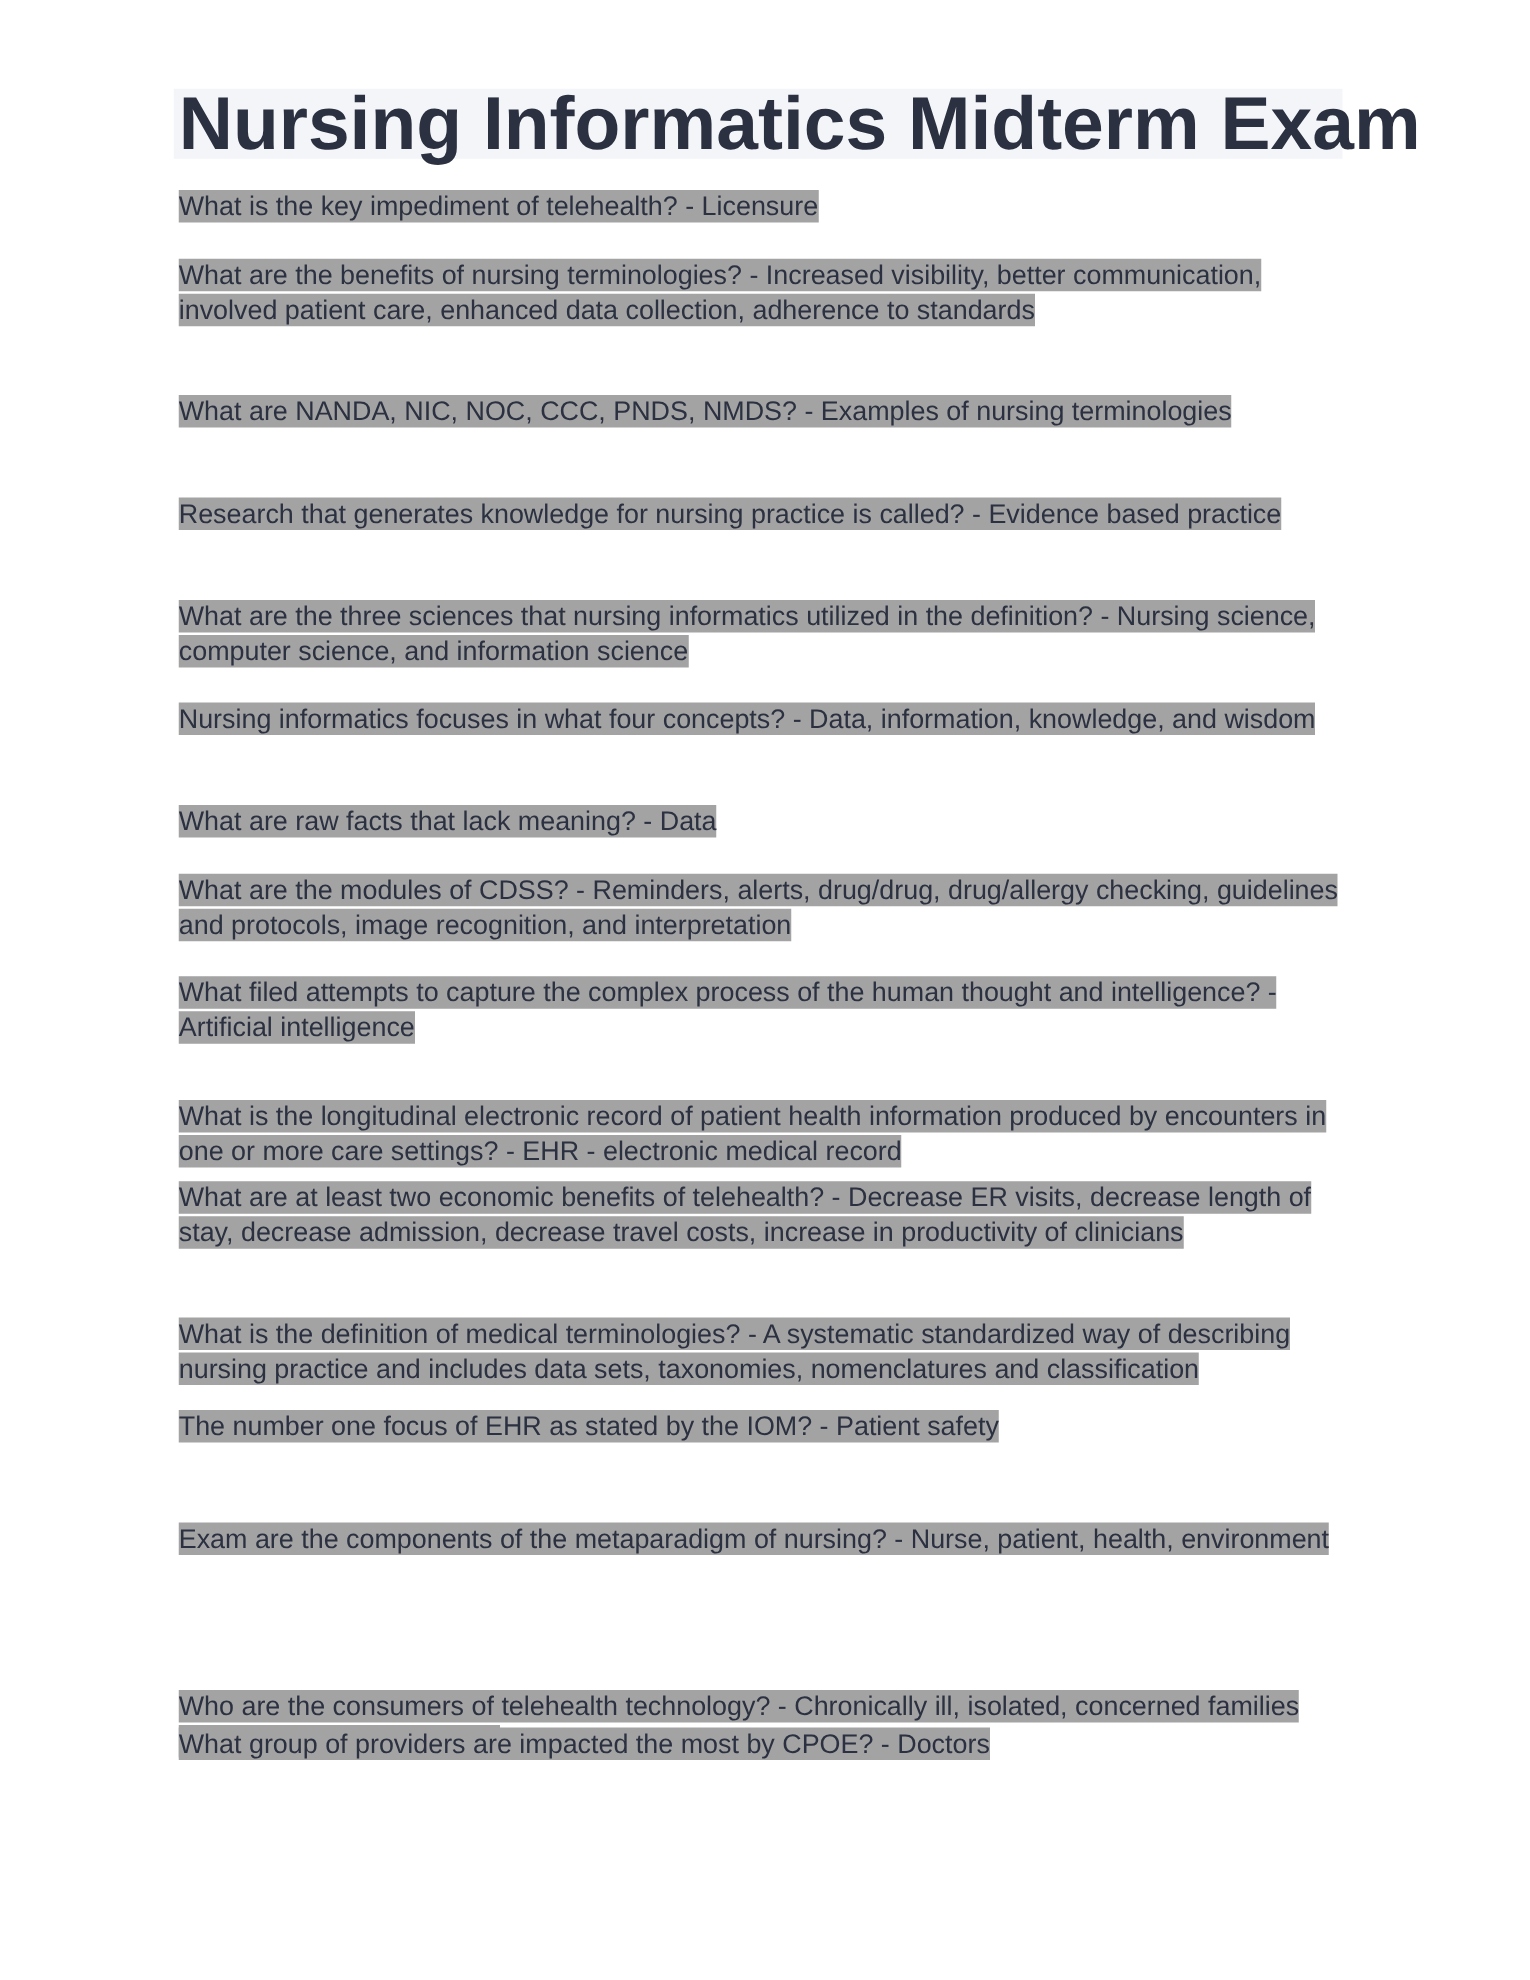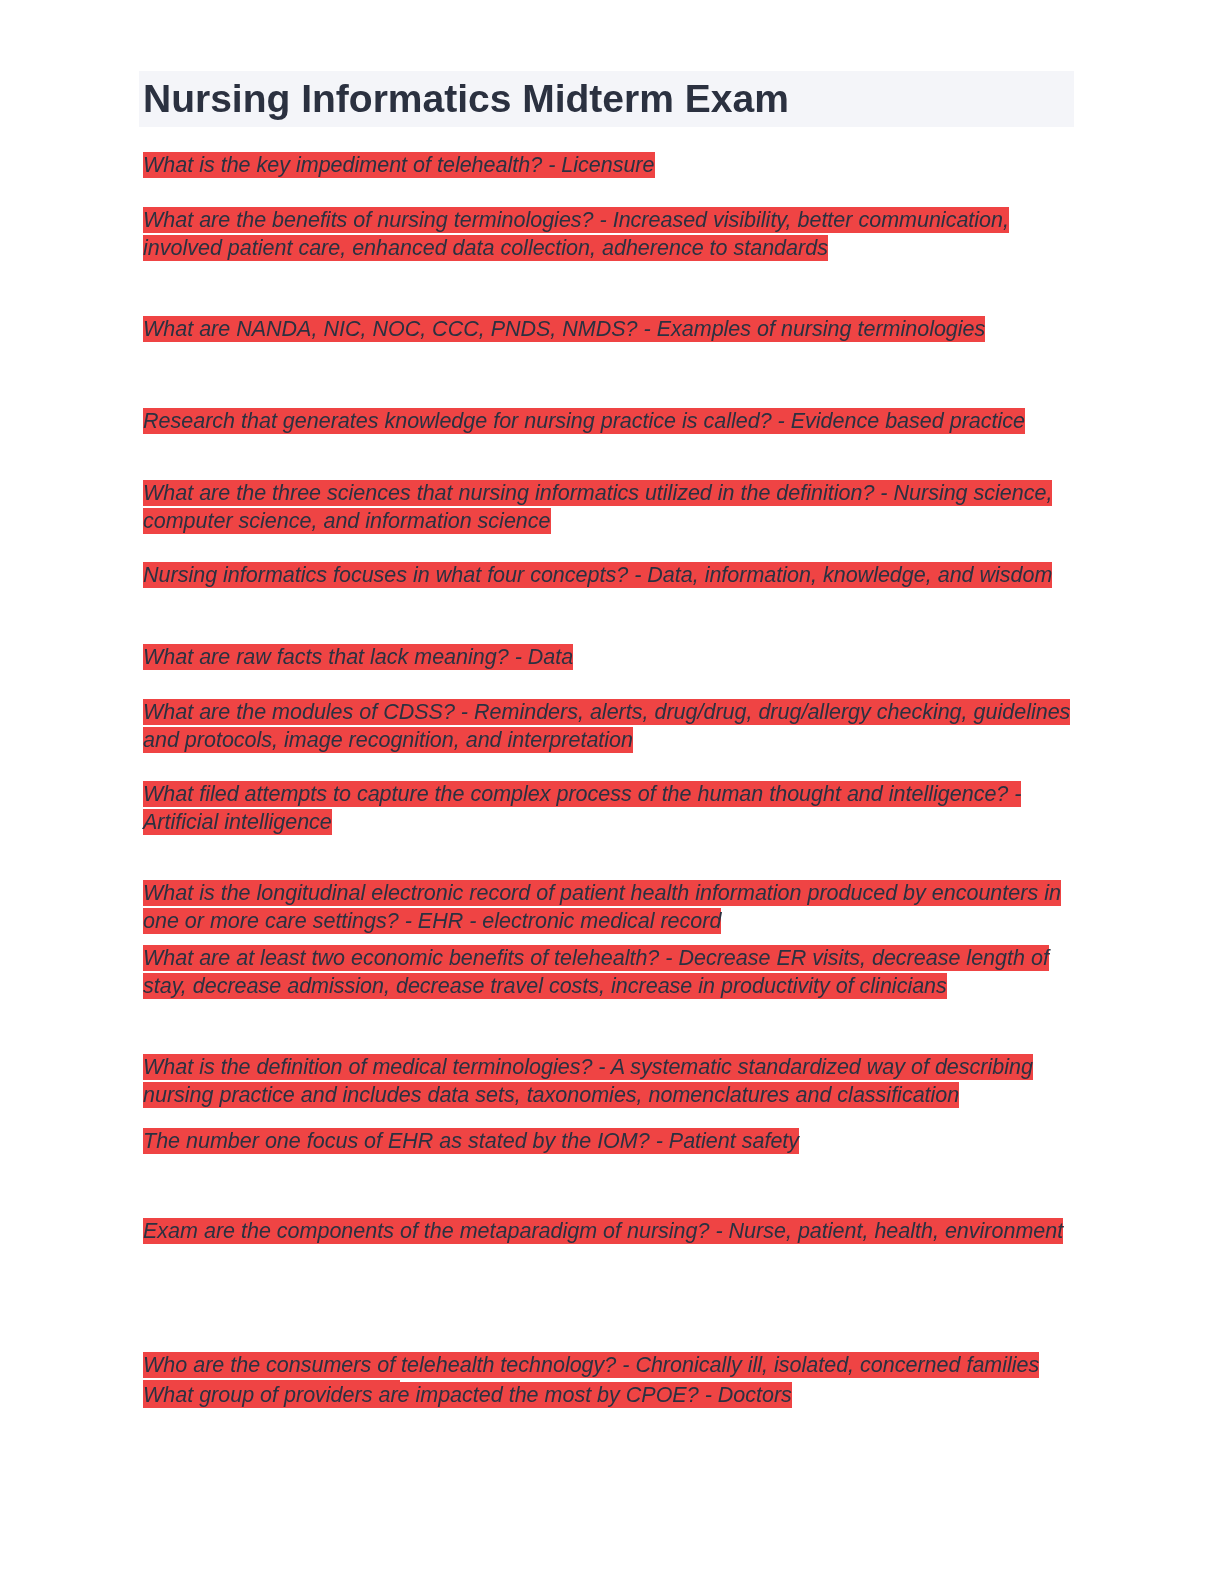--- a/index.html
+++ b/index.html
@@ -1,31 +1,31 @@
 <!DOCTYPE html>
 <html><head>
 <meta charset="utf-8">
 <style>
   html, body { margin:0; padding:0; background:#ffffff; }
   body { width:1224px; height:1584px; position:relative; overflow:hidden; font-family:"Liberation Sans", sans-serif; color:#2b3140; }
   .title-wrap { position:absolute; left:139px; top:71px; width:935px; height:56px; background:#f4f5f9; }
-  .title { position:absolute; left:143px; top:70px; margin:0; font-size:39px; font-weight:bold; line-height:58px; color:#2b3140; letter-spacing:0px; white-space:nowrap; }
+  .title { position:absolute; left:143px; top:70px; margin:0; font-size:60px; font-weight:bold; line-height:58px; color:#2b3140; letter-spacing:0px; white-space:nowrap; }
   .qa { position:absolute; left:143px; width:930px; margin:0; font-size:21.5px; line-height:27.5px; }
-  .qa span.hl { background:#ef4444; box-decoration-break:clone; -webkit-box-decoration-break:clone; padding:1px 0;font-style:italic; }
+  .qa span.hl { background:#a3a3a3; box-decoration-break:clone; -webkit-box-decoration-break:clone; padding:1px 0; }
 </style>
 </head>
 <body>
 
 <div class="title-wrap"></div>
 <h1 class="title">Nursing Informatics Midterm Exam</h1>
 
 <p class="qa" style="top:152px"><span class="hl">What is the key impediment of telehealth? - Licensure</span></p>
 <p class="qa" style="top:207px"><span class="hl">What are the benefits of nursing terminologies? - Increased visibility, better communication, involved patient care, enhanced data collection, adherence to standards</span></p>
 <p class="qa" style="top:316px"><span class="hl">What are NANDA, NIC, NOC, CCC, PNDS, NMDS? - Examples of nursing terminologies</span></p>
-<p class="qa" style="top:408px"><span class="hl">Research that generates knowledge for nursing practice is called? - Evidence based practice</span></p>
+<p class="qa" style="top:398px"><span class="hl">Research that generates knowledge for nursing practice is called? - Evidence based practice</span></p>
 <p class="qa" style="top:480px"><span class="hl">What are the three sciences that nursing informatics utilized in the definition? - Nursing science, computer science, and information science</span></p>
 <p class="qa" style="top:562px"><span class="hl">Nursing informatics focuses in what four concepts? - Data, information, knowledge, and wisdom</span></p>
 <p class="qa" style="top:644px"><span class="hl">What are raw facts that lack meaning? - Data</span></p>
 <p class="qa" style="top:699px"><span class="hl">What are the modules of CDSS? - Reminders, alerts, drug/drug, drug/allergy checking, guidelines and protocols, image recognition, and interpretation</span></p>
 <p class="qa" style="top:781px"><span class="hl">What filed attempts to capture the complex process of the human thought and intelligence? - Artificial intelligence</span></p>
 <p class="qa" style="top:880px"><span class="hl">What is the longitudinal electronic record of patient health information produced by encounters in one or more care settings? - EHR - electronic medical record</span></p>
 <p class="qa" style="top:945px"><span class="hl">What are at least two economic benefits of telehealth? - Decrease ER visits, decrease length of stay, decrease admission, decrease travel costs, increase in productivity of clinicians</span></p>
 <p class="qa" style="top:1054px"><span class="hl">What is the definition of medical terminologies? - A systematic standardized way of describing nursing practice and includes data sets, taxonomies, nomenclatures and classification</span></p>
 <p class="qa" style="top:1128px"><span class="hl">The number one focus of EHR as stated by the IOM? - Patient safety</span></p>
 <p class="qa" style="top:1218px"><span class="hl">Exam are the components of the metaparadigm of nursing? - Nurse, patient, health, environment</span></p>

